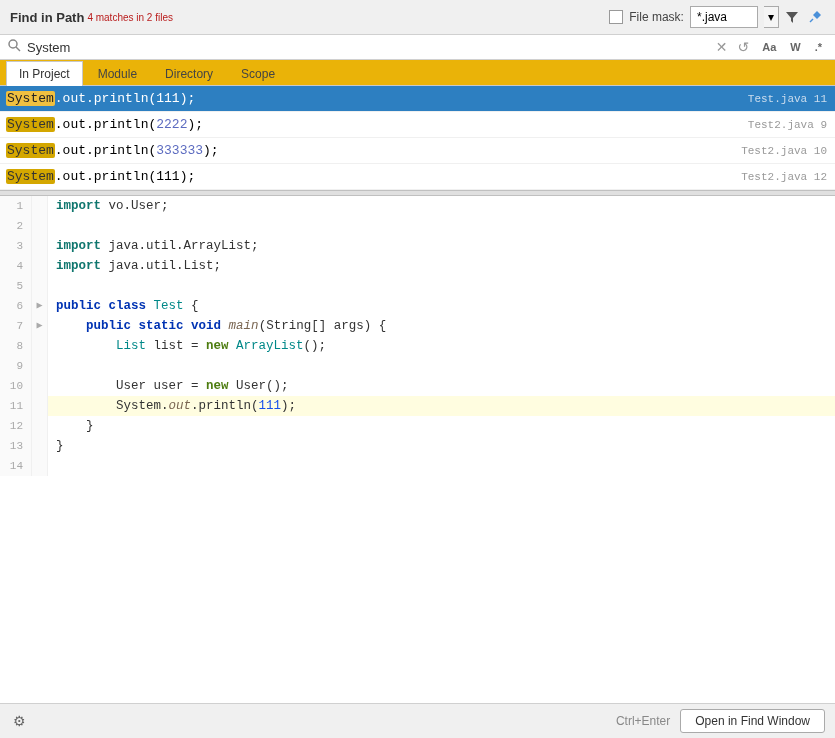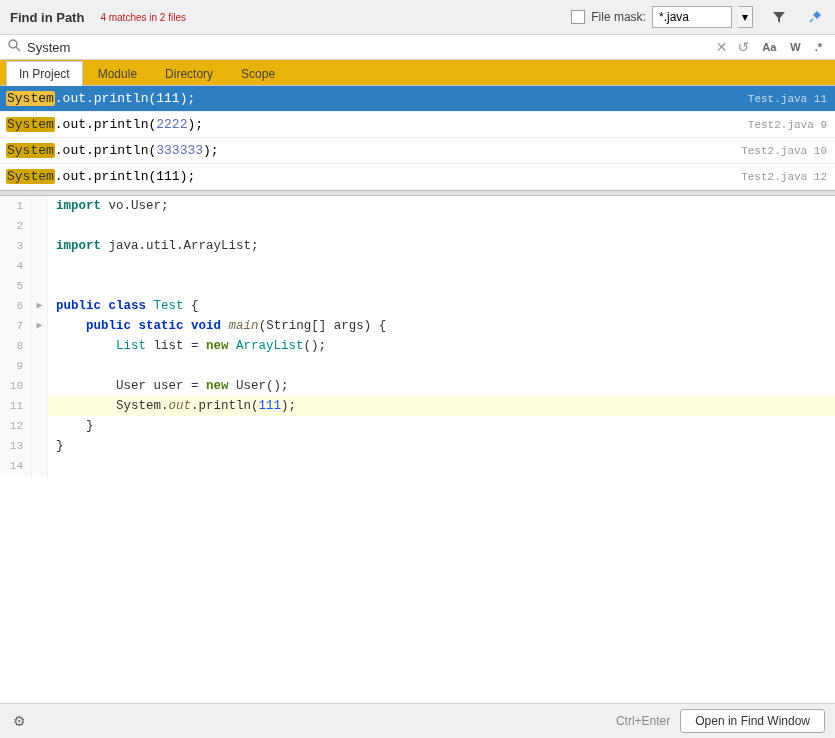--- a/index.html
+++ b/index.html
@@ -13,21 +13,21 @@
       display: flex;
       flex-direction: column;
     }
 
     
     .header {
       background: #f0f0f0;
       padding: 6px 10px;
       display: flex;
       align-items: center;
-      gap: 16px;
+      gap: 3px;
       border-bottom: 1px solid #d0d0d0;
       justify-content: flex-end;
     }
     .header-title {
       font-weight: bold;
       font-size: 13px;
       color: #333;
     }
     .header-matches {
       color: #b91c1c;
@@ -44,21 +44,21 @@
       border: 1px solid #999;
       background: white;
       display: inline-block;
     }
     .file-mask-label { color: #444; font-size: 12px; }
     .file-mask-input {
       border: 1px solid #aaa;
       background: white;
       padding: 2px 6px;
       font-size: 12px;
-      width: 80px;
+      width: 68px;
       height: 22px;
     }
     .file-mask-dropdown {
       border: 1px solid #aaa;
       border-left: none;
       background: #f5f5f5;
       padding: 2px 4px;
       height: 22px;
       font-size: 12px;
       cursor: pointer;
@@ -388,20 +388,21 @@
 
     <div class="code-line">
       <div class="line-number">3</div>
       <div class="line-gutter"></div>
       <div class="line-content"><span class="kw-import">import</span> java.util.ArrayList;</div>
     </div>
 
     <div class="code-line">
       <div class="line-number">4</div>
       <div class="line-gutter"></div>
+      <div class="line-content"><span class="kw-import">import</span> java.util.List;</div>
     </div>
 
     <div class="code-line">
       <div class="line-number">5</div>
       <div class="line-gutter"></div>
       <div class="line-content"> </div>
     </div>
 
     <div class="code-line">
       <div class="line-number">6</div>

